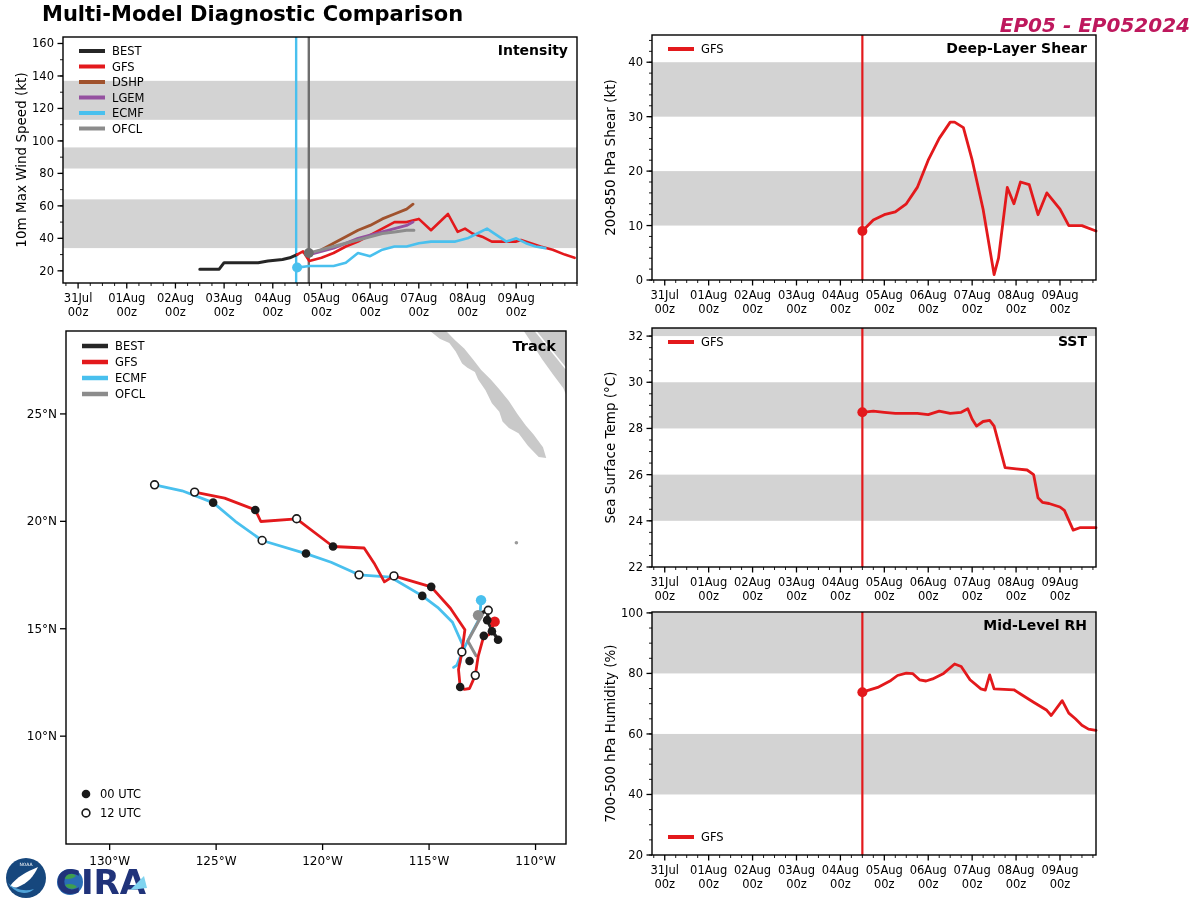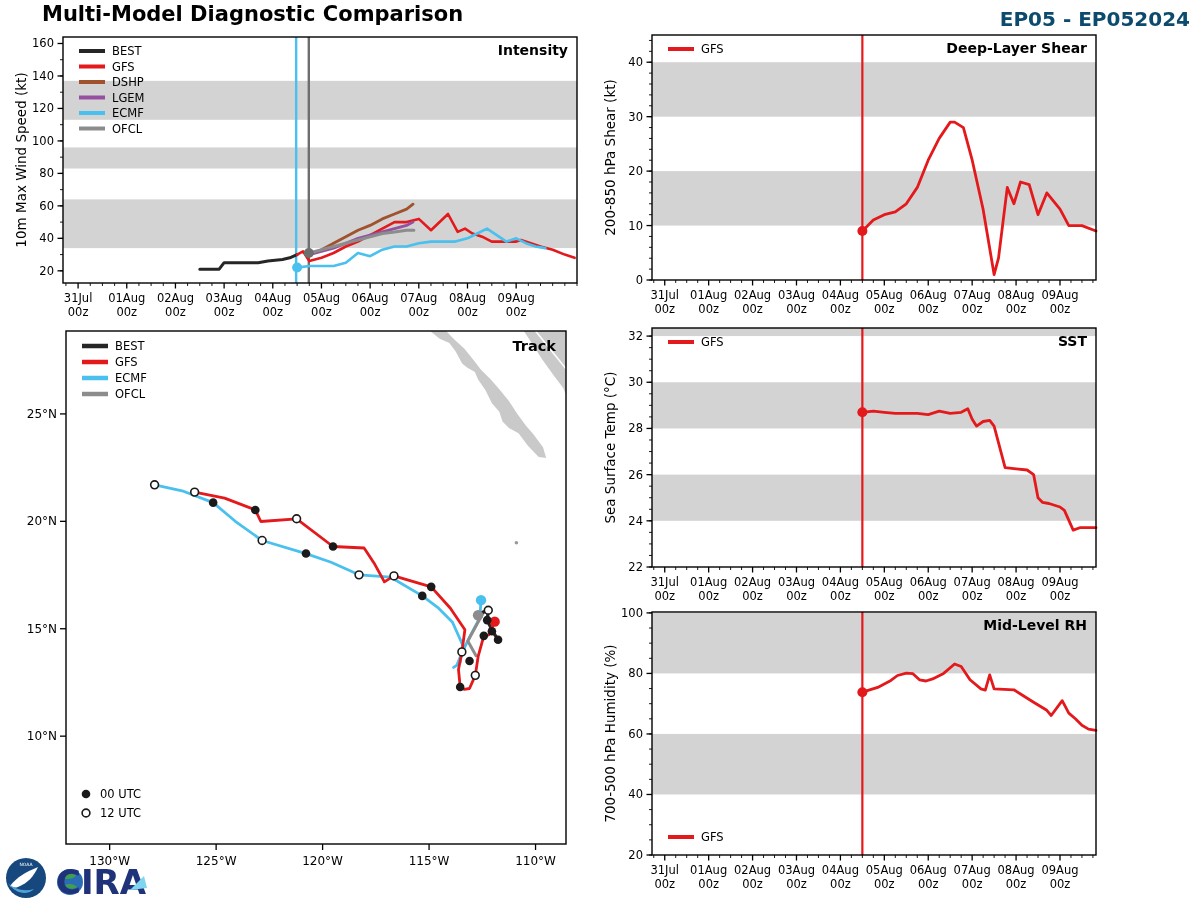--- a/index.html
+++ b/index.html
@@ -1,18 +1,18 @@
 <!DOCTYPE html>
 <html><head>
 <meta charset="utf-8">
 <style>
   html,body{margin:0;padding:0;background:#fff;width:1200px;height:900px;overflow:hidden;}
   body{font-family:"DejaVu Sans", sans-serif;position:relative;}
   .main-title{position:absolute;left:10px;top:2px;font-size:21px;font-weight:bold;color:#000;margin-left:32px;}
-  .storm-title{position:absolute;right:10px;top:7px;font-size:20px;font-weight:bold;color:#0c4a6e;text-align:right;}
+  .storm-title{position:absolute;right:10px;top:13px;font-size:20px;font-weight:bold;color:#be185d;text-align:right;font-style:italic;}
   #figure{position:absolute;left:0;top:0;}
   .logos{position:absolute;left:4px;top:856px;width:300px;height:44px;text-align:right;}
 </style>
 </head>
 <body>
 
 <div class="main-title">Multi-Model Diagnostic Comparison</div>
 <div class="storm-title">EP05 - EP052024</div>
 
 <svg id="figure" width="1200" height="900">

